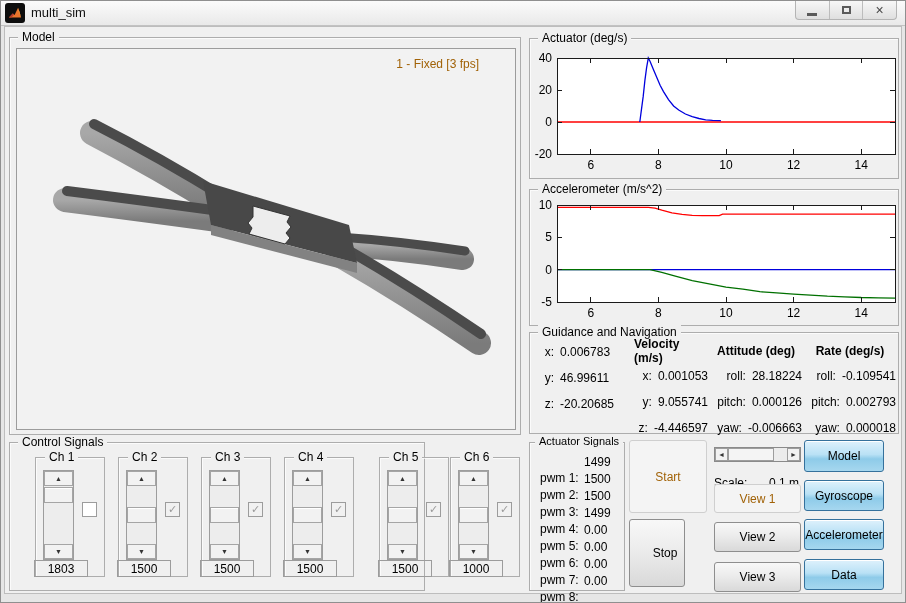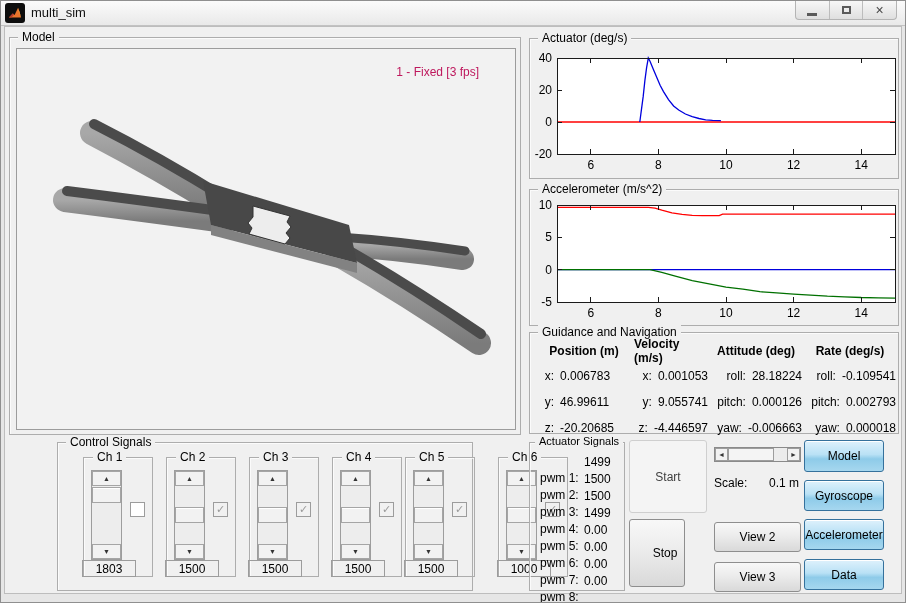--- a/index.html
+++ b/index.html
@@ -27,21 +27,21 @@
             background:#f0f0f0; border:1px solid #bdbdbd; }
 
   
   .panel { position:absolute; border:1px solid #adadad; box-shadow:inset 1px 1px 0 rgba(255,255,255,.7); }
   .panel-title { position:absolute; top:-8px; left:8px; background:#f0f0f0; padding:0 4px;
                  font-size:12px; color:#000; white-space:nowrap; }
 
   
   #model-axes { position:absolute; left:6px; top:10px; width:500px; height:382px;
                 background:#f2f2f2; border:1px solid #9c9c9c; }
-  #model-annotation { position:absolute; right:36px; top:16px; font-size:12px; color:#be185d; }
+  #model-annotation { position:absolute; right:36px; top:8px; font-size:12px; color:#a16207; }
 
   
   .chart-svg { position:absolute; left:2px; }
   svg text { font-family:"Liberation Sans",sans-serif; font-size:12px; }
 
   
   .g-col { position:absolute; top:6px; bottom:4px; }
   .g-h { height:24px; display:flex; align-items:center; justify-content:center;
          font-weight:bold; font-size:12px; }
   .g-row { height:26px; display:flex; align-items:center; font-size:12px; }
@@ -51,21 +51,21 @@
 
   
   .pwm-list { position:absolute; left:0; top:12px; right:0; }
   .pwm-row { position:relative; height:17px; font-size:12px; }
   .pwm-k { position:absolute; left:10px;margin-top:16px; } .pwm-v { position:absolute; left:54px; }
 
   
   .btn { position:absolute; display:flex; align-items:center; justify-content:center;
          font-size:12px; color:#000; border-radius:3px; cursor:default; }
   .btn-gray { border:1px solid #8e8e8e; background:linear-gradient(#f8f8f8,#ececec 45%,#d9d9d9); }
-  .btn-disabled { border:1px solid #cfcfcf; background:#f4f4f4; color:#404040; }
+  .btn-disabled { border:1px solid #cfcfcf; background:#f4f4f4; color:#a16207; }
   .btn-blue { border:1px solid #35719c; box-shadow:inset 0 1px 0 #fff;
               background:linear-gradient(#def1fc,#b9e1f5 45%,#8ecbe9 60%,#a6d7ef); }
 
   
   #scale-scroll { position:absolute; left:713px; top:446px; width:87px; height:15px;
                   border:1px solid #8a8a8a; background:#ececec; }
   .hs-btn { position:absolute; top:0; bottom:0; width:13px; background:#f2f2f2;
             border:1px solid #9d9d9d; display:flex; align-items:center; justify-content:center;
             font-size:7px; color:#333; }
   .hs-left { left:0; } .hs-right { right:0; }
@@ -233,21 +233,20 @@
         <text x="20" y="44.33333333333334" text-anchor="end" fill="#000">5</text>
         <line x1="25" y1="8" x2="30" y2="8" stroke="#1a1a1a" shape-rendering="crispEdges"></line>
         <line x1="363" y1="8" x2="358" y2="8" stroke="#1a1a1a" shape-rendering="crispEdges"></line>
         <text x="20" y="12" text-anchor="end" fill="#000">10</text>
       </svg>
   </div>
 
   <div class="panel" style="left:528px;top:331px;width:370px;height:102px;">
     <span class="panel-title">Guidance and Navigation</span>
     <div class="g-col g-col0" style="left:8px;width:92px;">
-      <div class="g-h">Position (m)</div>
       <div class="g-row">
           <span class="g-k">x:</span>
           <span class="g-v">0.006783</span>
         </div>
       <div class="g-row">
           <span class="g-k">y:</span>
           <span class="g-v">46.99611</span>
         </div>
       <div class="g-row">
           <span class="g-k">z:</span>
@@ -294,21 +293,21 @@
           <span class="g-k">pitch:</span>
           <span class="g-v">0.002793</span>
         </div>
       <div class="g-row">
           <span class="g-k">yaw:</span>
           <span class="g-v">0.000018</span>
         </div>
     </div>
   </div>
 
-  <div class="panel" style="left:8px;top:441px;width:416px;height:149px;margin-left:48px;">
+  <div class="panel" style="left:8px;top:441px;width:416px;height:149px;">
     <span class="panel-title">Control Signals</span>
 
     <div class="ch-group" style="left:25px;">
       <span class="panel-title ch-title">Ch 1</span>
       <div class="vslider">
         <div class="sl-btn sl-up">
             <span>▲</span>
           </div>
         <div class="sl-trough">
           <div class="sl-thumb" style="top: 1px;"></div>
@@ -373,21 +372,21 @@
         <div class="sl-btn sl-down">
             <span>▼</span>
           </div>
       </div>
       <div class="checkbox disabled">
           <span>✓</span>
         </div>
       <div class="ch-value">1500</div>
     </div>
 
-    <div class="ch-group" style="left:347px;padding-left:36px;">
+    <div class="ch-group" style="left:369px;padding-left:36px;">
       <span class="panel-title ch-title">Ch 5</span>
       <div class="vslider">
         <div class="sl-btn sl-up">
             <span>▲</span>
           </div>
         <div class="sl-trough">
           <div class="sl-thumb" style="top: 21px;"></div>
         </div>
         <div class="sl-btn sl-down">
             <span>▼</span>
@@ -471,20 +470,23 @@
     <div id="scale-thumb"></div>
     <div class="hs-btn hs-right">
         <span>►</span>
       </div>
   </div>
   <div id="scale-row">
     <span id="scale-label">Scale:</span>
     <span id="scale-value">0.1 m</span>
   </div>
 
+  <div id="view1-btn" class="btn btn-disabled">
+      <span>View 1</span>
+    </div>
   <div id="view2-btn" class="btn btn-gray">
       <span>View 2</span>
     </div>
   <div id="view3-btn" class="btn btn-gray">
       <span>View 3</span>
     </div>
 
   <div id="model-btn" class="btn btn-blue">
       <span>Model</span>
     </div>

